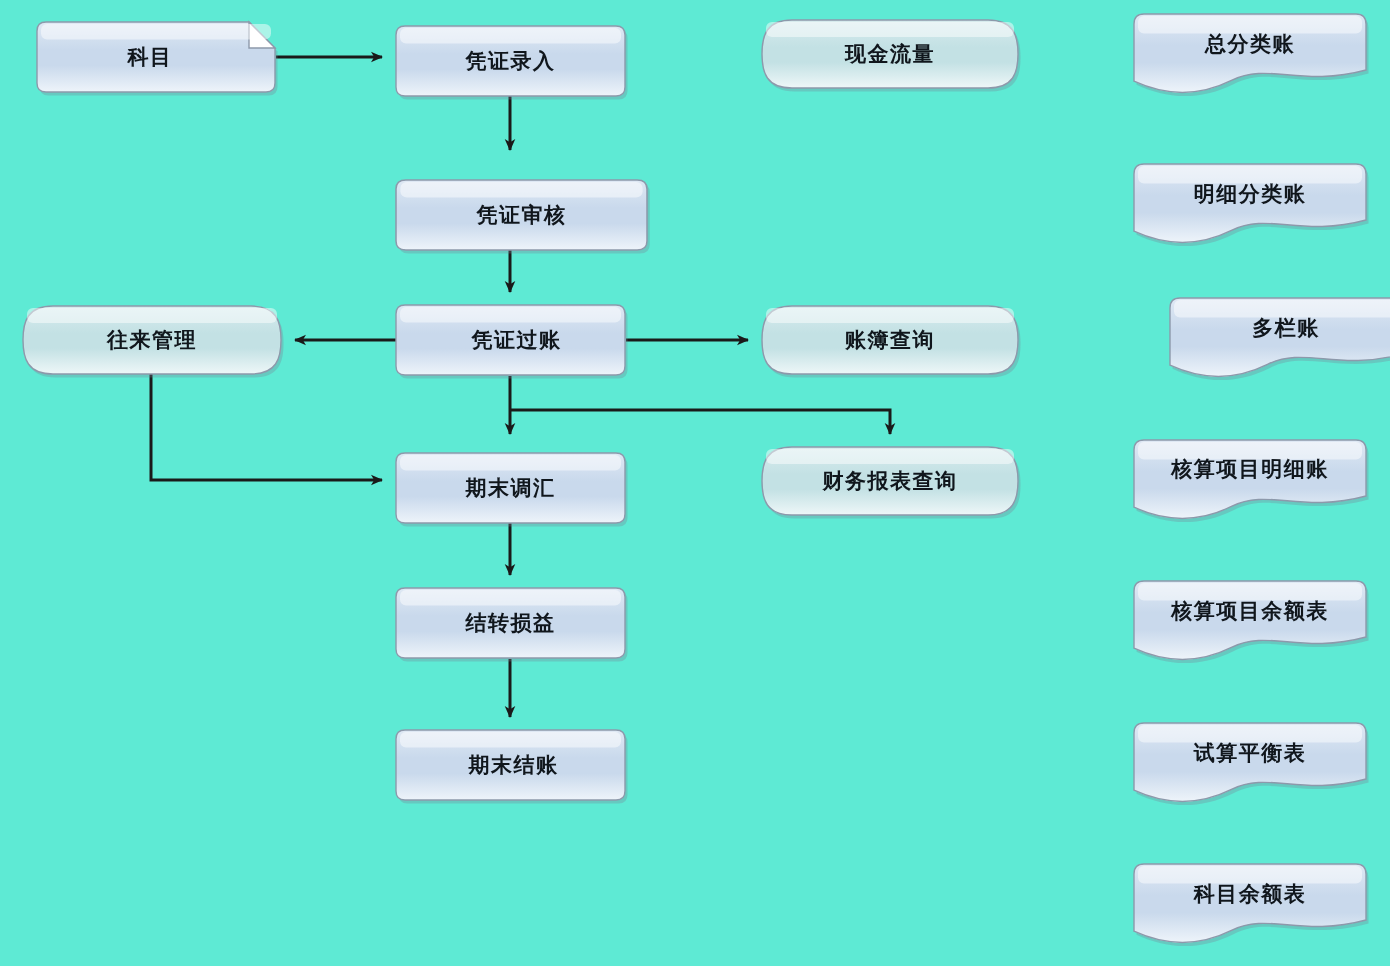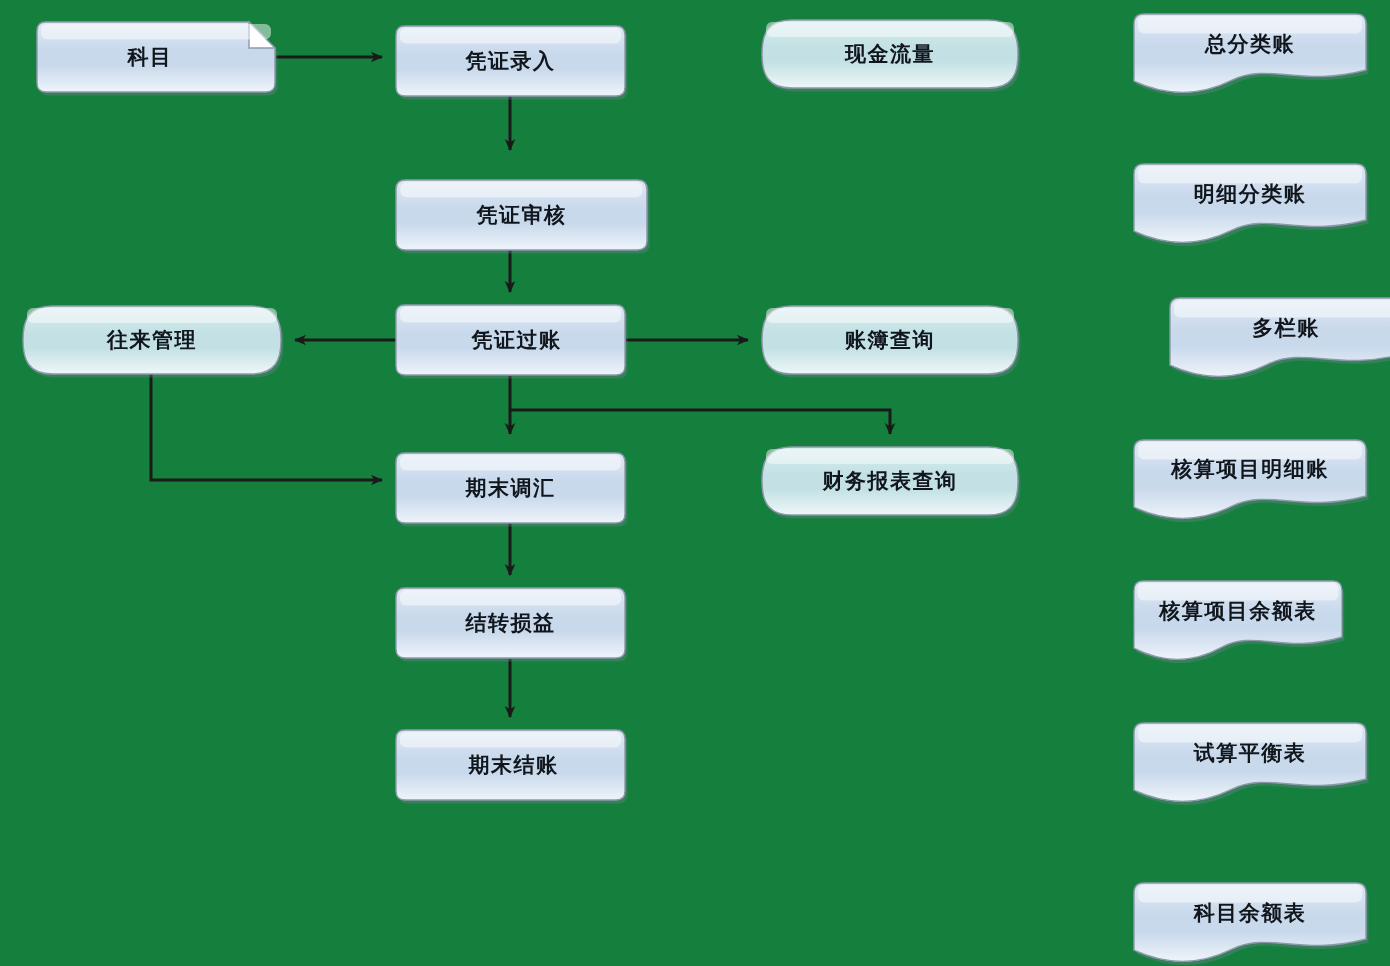--- a/index.html
+++ b/index.html
@@ -8,21 +8,21 @@
     padding: 0;
     background: #ffffff;
   }
   body {
     font-family: "DejaVu Sans", "Liberation Sans", sans-serif;
   }
   #canvas {
     position: relative;
     width: 1390px;
     height: 966px;
-    background: #15803d;
+    background: #5eead4;
     overflow: hidden;
   }
   #edges {
     position: absolute;
     left: 0;
     top: 0;
     width: 1390px;
     height: 966px;
     pointer-events: none;
   }
@@ -360,21 +360,21 @@
       <div class="node" style="left: 396px; top: 588px; width: 229px; height: 70px;">
         <svg class="shape" viewBox="0 0 229 70" preserveAspectRatio="none">
           <path d="M 9,0 H 220 Q 229,0 229,9 V 61 Q 229,70 220,70
           H 9 Q 0,70 0,61 V 9 Q 0,0 9,0 Z" transform="translate(2.5,3.5)" fill="rgba(120,132,150,0.32)" stroke="none"></path>
           <path d="M 9,0 H 220 Q 229,0 229,9 V 61 Q 229,70 220,70
           H 9 Q 0,70 0,61 V 9 Q 0,0 9,0 Z" fill="url(#grad-pl-carryover)" stroke="#8d99ab" stroke-width="1.4"></path>
           <rect x="4" y="2" width="221" height="15.4" rx="6" fill="rgba(255,255,255,0.48)"></rect>
         </svg>
         <span class="label">结转损益</span>
       </div>
-      <div class="node" style="left: 1134px; top: 581px; width: 208px; height: 80px;">
+      <div class="node" style="left: 1134px; top: 581px; width: 232px; height: 80px;">
         <svg class="shape" viewBox="0 0 232 80" preserveAspectRatio="none">
           <path d="M 10,0 H 222 Q 232,0 232,10 V 56
           C 167.04,73.6 134.56,48 97.44,66.4
           C 60.32,84.8 27.84,80 0,67.2
           V 10 Q 0,0 10,0 Z" transform="translate(2.5,3.5)" fill="rgba(120,132,150,0.32)" stroke="none"></path>
           <path d="M 10,0 H 222 Q 232,0 232,10 V 56
           C 167.04,73.6 134.56,48 97.44,66.4
           C 60.32,84.8 27.84,80 0,67.2
           V 10 Q 0,0 10,0 Z" fill="url(#grad-item-balance)" stroke="#8d99ab" stroke-width="1.4"></path>
           <rect x="4" y="2" width="224" height="17.6" rx="6" fill="rgba(255,255,255,0.48)"></rect>
@@ -398,21 +398,21 @@
           C 60.32,84.8 27.84,80 0,67.2
           V 10 Q 0,0 10,0 Z" transform="translate(2.5,3.5)" fill="rgba(120,132,150,0.32)" stroke="none"></path>
           <path d="M 10,0 H 222 Q 232,0 232,10 V 56
           C 167.04,73.6 134.56,48 97.44,66.4
           C 60.32,84.8 27.84,80 0,67.2
           V 10 Q 0,0 10,0 Z" fill="url(#grad-trial-balance)" stroke="#8d99ab" stroke-width="1.4"></path>
           <rect x="4" y="2" width="224" height="17.6" rx="6" fill="rgba(255,255,255,0.48)"></rect>
         </svg>
         <span class="label" style="transform: translateY(-10px);">试算平衡表</span>
       </div>
-      <div class="node" style="left: 1134px; top: 883px; width: 232px; height: 80px;">
+      <div class="node" style="left: 1134px; top: 864px; width: 232px; height: 80px;">
         <svg class="shape" viewBox="0 0 232 80" preserveAspectRatio="none">
           <path d="M 10,0 H 222 Q 232,0 232,10 V 56
           C 167.04,73.6 134.56,48 97.44,66.4
           C 60.32,84.8 27.84,80 0,67.2
           V 10 Q 0,0 10,0 Z" transform="translate(2.5,3.5)" fill="rgba(120,132,150,0.32)" stroke="none"></path>
           <path d="M 10,0 H 222 Q 232,0 232,10 V 56
           C 167.04,73.6 134.56,48 97.44,66.4
           C 60.32,84.8 27.84,80 0,67.2
           V 10 Q 0,0 10,0 Z" fill="url(#grad-acct-balance)" stroke="#8d99ab" stroke-width="1.4"></path>
           <rect x="4" y="2" width="224" height="17.6" rx="6" fill="rgba(255,255,255,0.48)"></rect>

